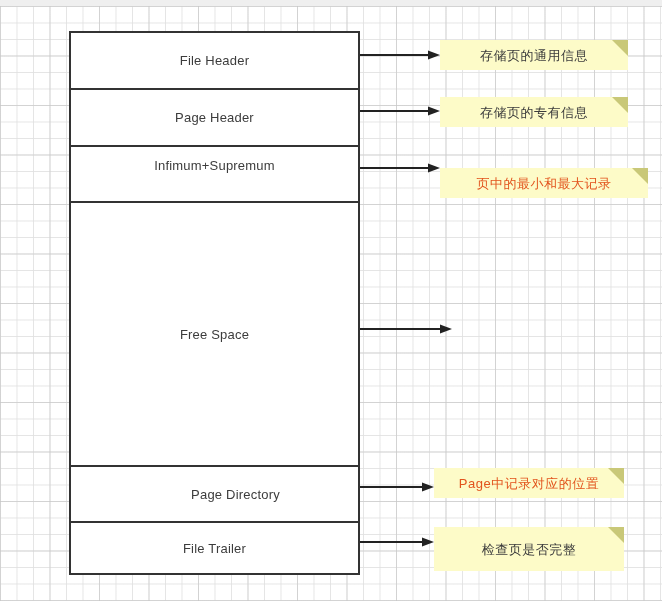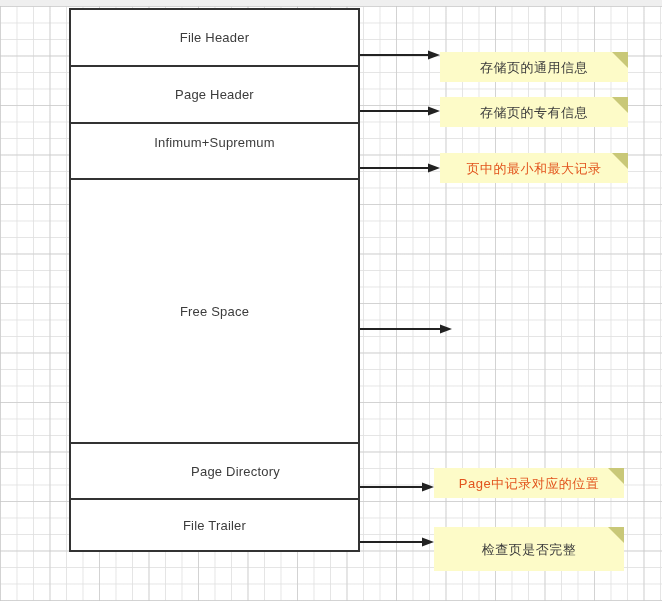--- a/index.html
+++ b/index.html
@@ -37,21 +37,21 @@
     top: 0;
     width: 662px;
     height: 6px;
     background: #efefef;
   }
 
   
   .page-box {
     position: absolute;
     left: 69px;
-    top: 8px;
+    top: 31px;
     width: 291px;
     height: 544px;
     border: 2px solid #333333;
     box-sizing: border-box;
     background: #ffffff;
   }
 
   .section {
     position: absolute;
     left: 0;
@@ -191,31 +191,31 @@
     </svg>
   </div>
 
   <div class="arrow" style="left:360px; top:537px; width:74px;">
     <svg width="74" height="10" viewBox="0 0 74 10">
       <line x1="0" y1="5" x2="62" y2="5" stroke="#222222" stroke-width="2"></line>
       <polygon points="62,0.5 74,5 62,9.5" fill="#222222"></polygon>
     </svg>
   </div>
 
-  <div class="note" style="left:440px; top:52px; width:188px; height:30px;text-align:center;">
+  <div class="note" style="left:440px; top:40px; width:188px; height:30px;text-align:center;">
     <span class="note-fold"></span>
     <span class="note-text">存储页的通用信息</span>
   </div>
 
   <div class="note" style="left:440px; top:97px; width:188px; height:30px;">
     <span class="note-fold"></span>
     <span class="note-text">存储页的专有信息</span>
   </div>
 
-  <div class="note" style="left:440px; top:153px; width:188px; height:30px;">
+  <div class="note" style="left:440px; top:168px; width:208px; height:30px;">
     <span class="note-fold"></span>
     <span class="note-text accent">页中的最小和最大记录</span>
   </div>
 
 
   <div class="note" style="left:434px; top:468px; width:190px; height:30px;">
     <span class="note-fold"></span>
     <span class="note-text accent">Page中记录对应的位置</span>
   </div>
 

